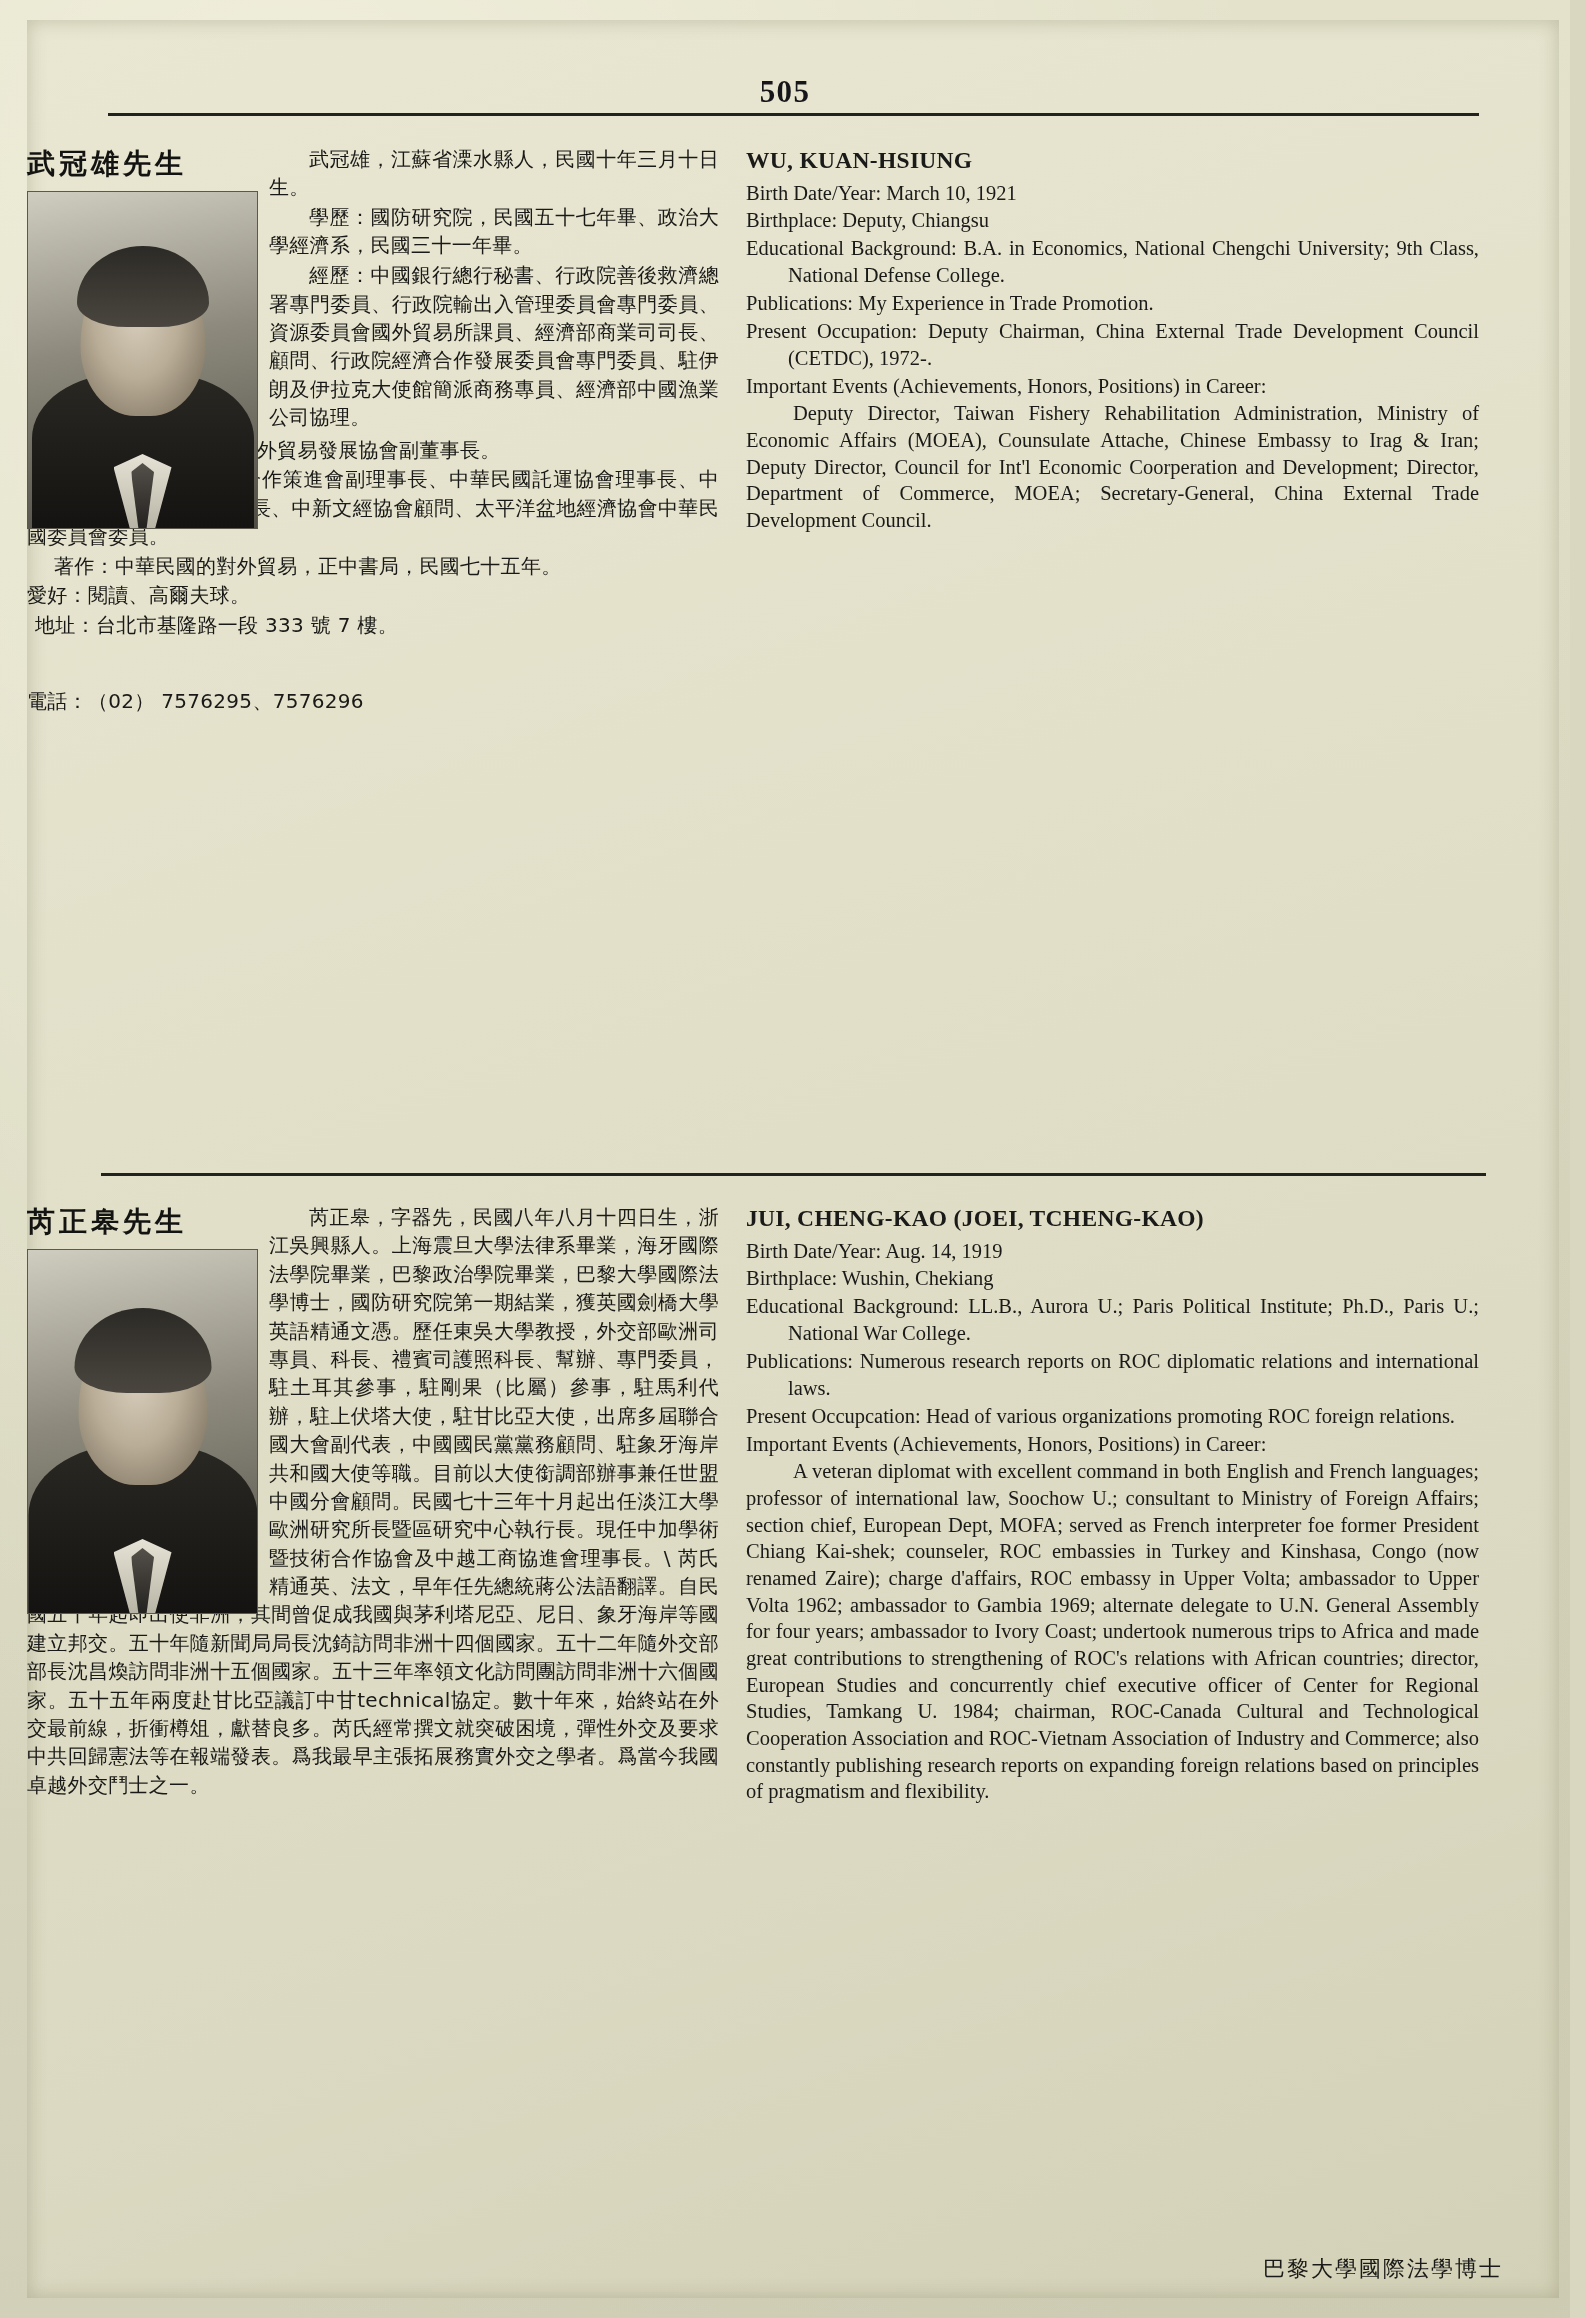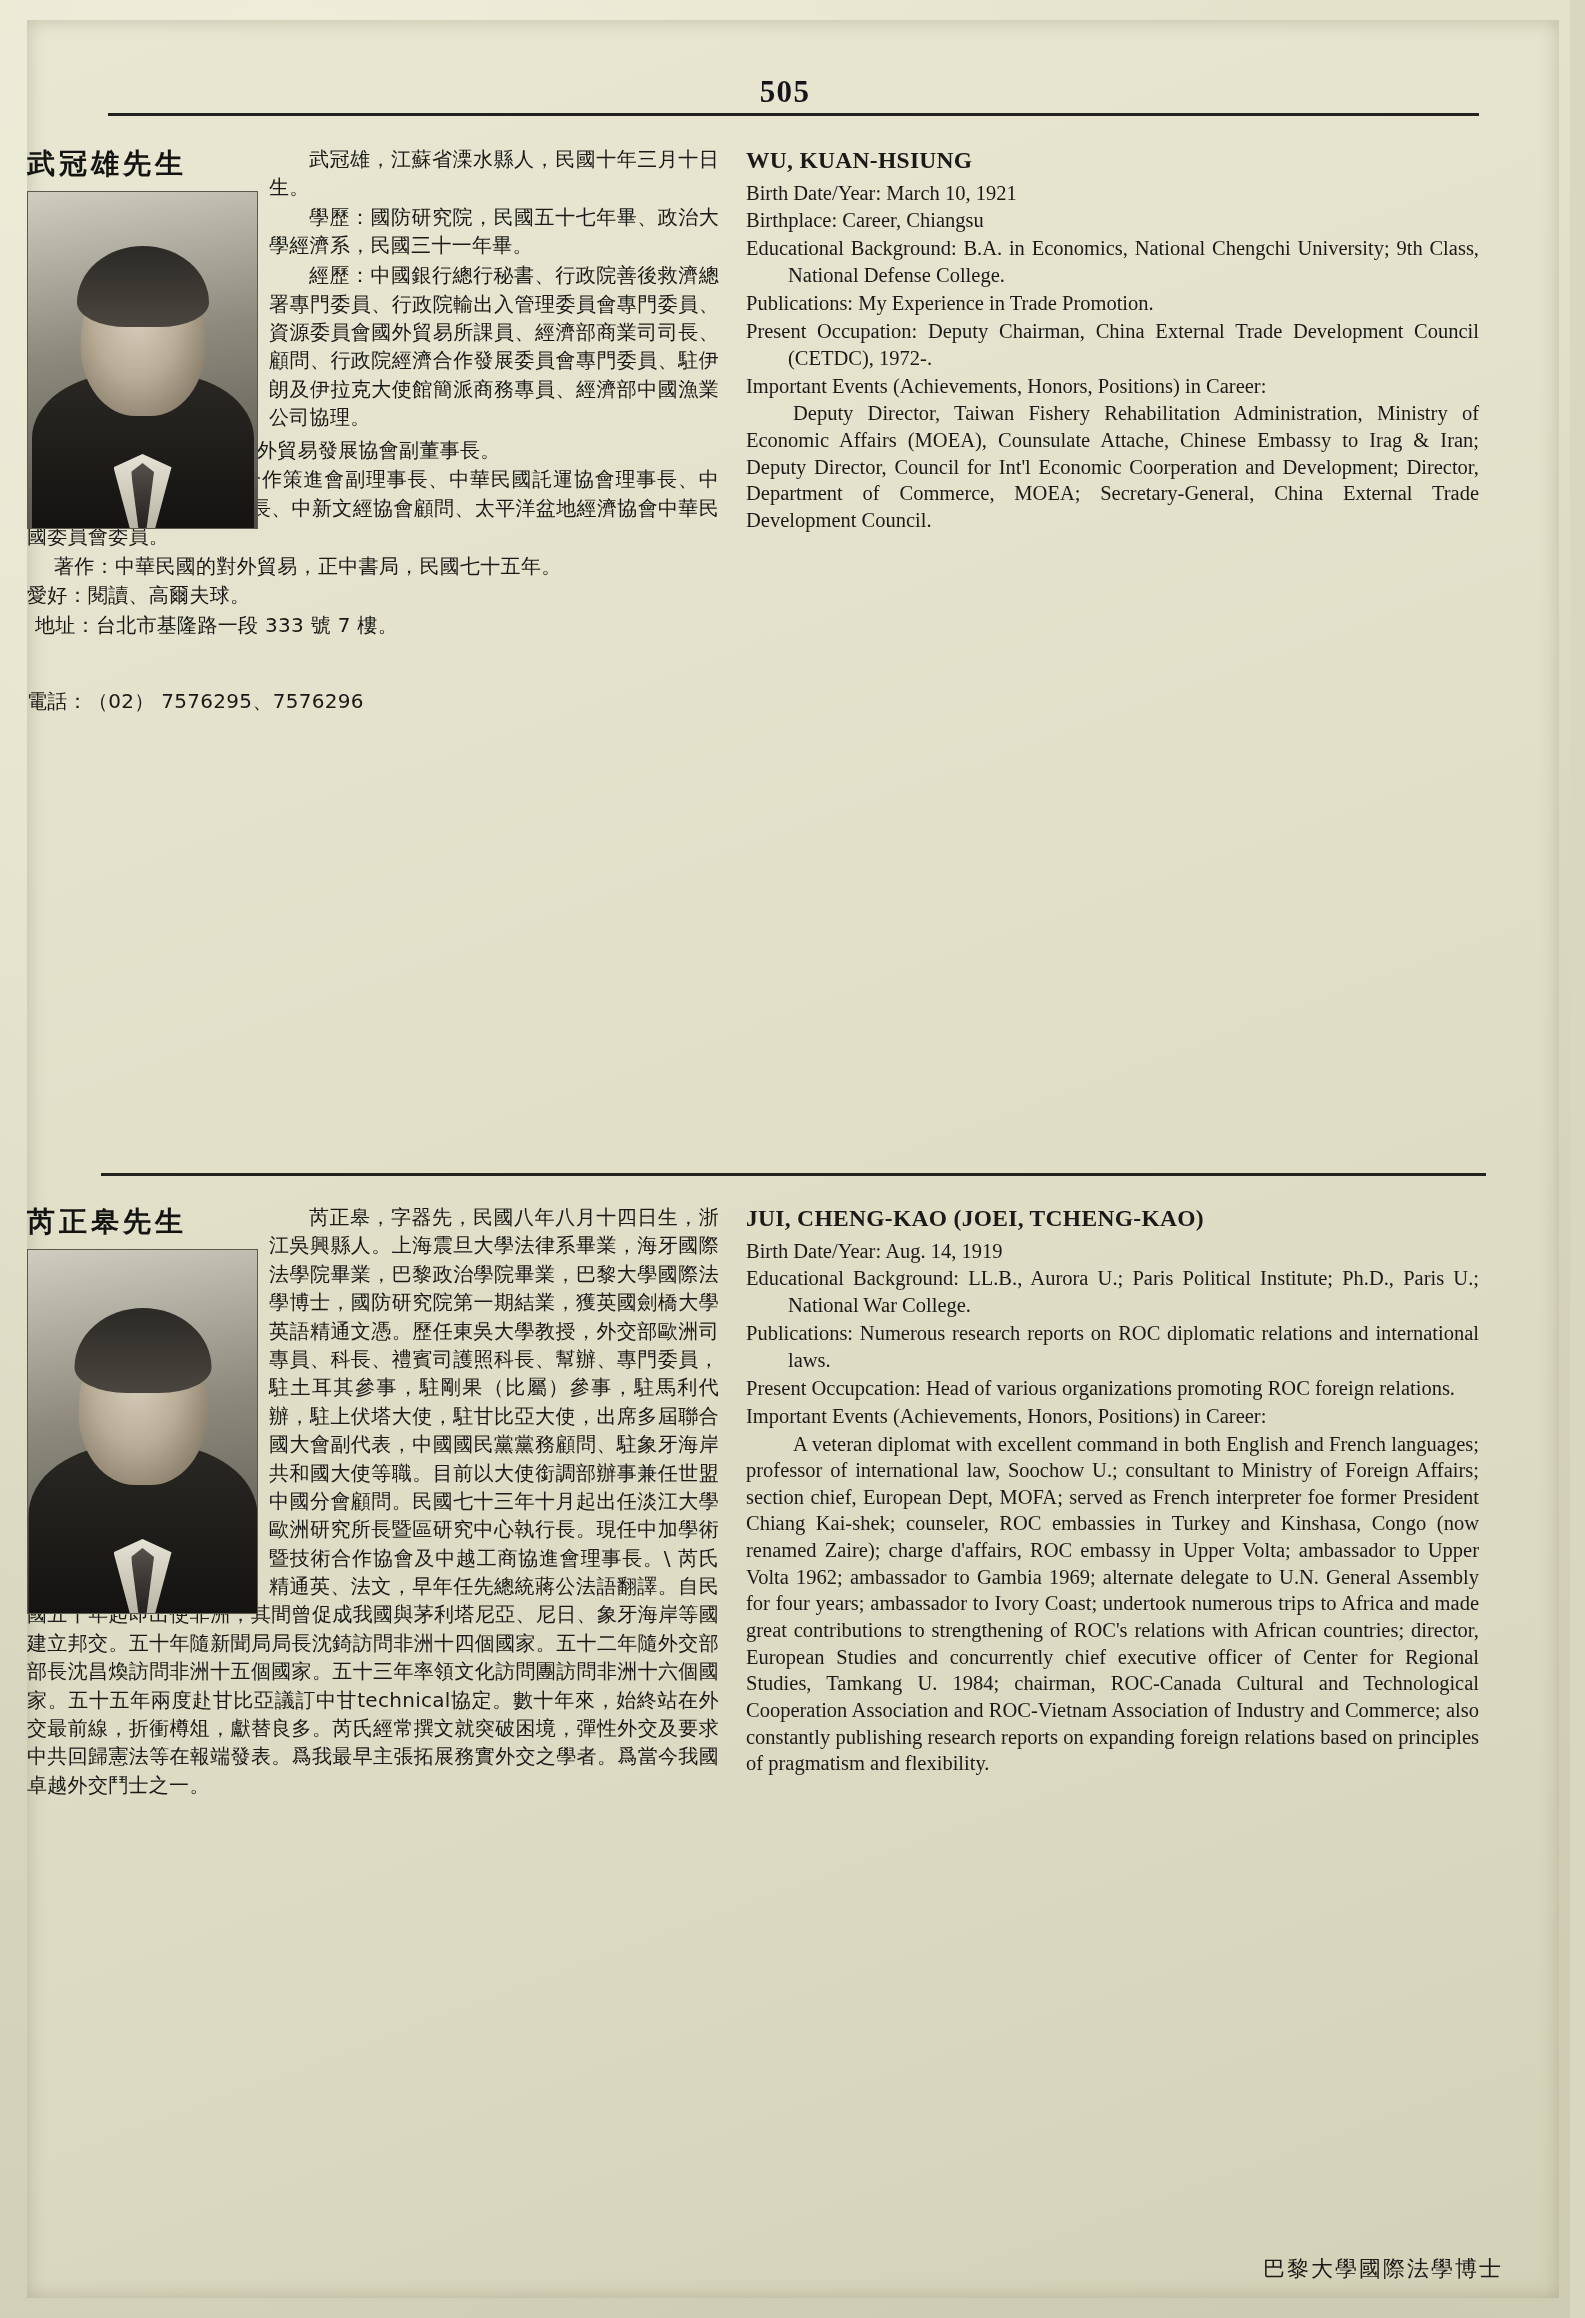--- a/index.html
+++ b/index.html
@@ -184,21 +184,21 @@
         <p class="cn-para" style="margin-left:0;text-indent:27px;">著作：中華民國的對外貿易，正中書局，民國七十五年。</p>
         <p class="cn-para" style="margin-left:0;">愛好：閱讀、高爾夫球。</p>
         <p class="cn-para" style="margin-left:8px;">地址：台北市基隆路一段 333 號 7 樓。</p>
         <p class="cn-para" style="margin-left:0;margin-top:48px;">電話：（02） 7576295、7576296</p>
       </div>
     </div>
 
     <div class="en-col">
       <div class="en-name">WU, KUAN-HSIUNG</div>
       <p class="en-line">Birth Date/Year: March 10, 1921</p>
-      <p class="en-line">Birthplace: Career, Chiangsu</p>
+      <p class="en-line">Birthplace: Deputy, Chiangsu</p>
       <p class="en-line hang">Educational Background: B.A. in Economics, National Chengchi University; 9th Class, National Defense College.</p>
       <p class="en-line hang">Publications: My Experience in Trade Promotion.</p>
       <p class="en-line hang">Present Occupation: Deputy Chairman, China External Trade Development Council (CETDC), 1972-.</p>
       <p class="en-line">Important Events (Achievements, Honors, Positions) in Career:</p>
       <p class="en-line en-body first-ind">Deputy Director, Taiwan Fishery Rehabilitation Administration, Ministry of Economic Affairs (MOEA), Counsulate Attache, Chinese Embassy to Irag &amp; Iran; Deputy Director, Council for Int'l Economic Coorperation and Development; Director, Department of Commerce, MOEA; Secretary-General, China External Trade Development Council.</p>
     </div>
   </div>
 
   <div class="entry entry-2">
 
@@ -214,20 +214,21 @@
       </div>
 
       <div class="cn-text">
         <p class="cn-para indent" style="margin-left:0;shape-outside:none;"><span style="float: left; width: 242px; height: 376px;"></span>芮正皋，字器先，民國八年八月十四日生，浙江吳興縣人。上海震旦大學法律系畢業，海牙國際法學院畢業，巴黎政治學院畢業，巴黎大學國際法學博士，國防研究院第一期結業，獲英國劍橋大學英語精通文憑。歷任東吳大學教授，外交部歐洲司專員、科長、禮賓司護照科長、幫辦、專門委員，駐土耳其參事，駐剛果（比屬）參事，駐馬利代辦，駐上伏塔大使，駐甘比亞大使，出席多屆聯合國大會副代表，中國國民黨黨務顧問、駐象牙海岸共和國大使等職。目前以大使銜調部辦事兼任世盟中國分會顧問。民國七十三年十月起出任淡江大學歐洲研究所長暨區研究中心執行長。現任中加學術暨技術合作協會及中越工商協進會理事長。\ 芮氏精通英、法文，早年任先總統蔣公法語翻譯。自民國五十年起即出使非洲，其間曾促成我國與茅利塔尼亞、尼日、象牙海岸等國建立邦交。五十年隨新聞局局長沈錡訪問非洲十四個國家。五十二年隨外交部部長沈昌煥訪問非洲十五個國家。五十三年率領文化訪問團訪問非洲十六個國家。五十五年兩度赴甘比亞議訂中甘technical協定。數十年來，始終站在外交最前線，折衝樽俎，獻替良多。芮氏經常撰文就突破困境，彈性外交及要求中共回歸憲法等在報端發表。爲我最早主張拓展務實外交之學者。爲當今我國卓越外交鬥士之一。</p>
       </div>
     </div>
 
     <div class="en-col">
       <div class="en-name">JUI, CHENG-KAO (JOEI, TCHENG-KAO)</div>
       <p class="en-line">Birth Date/Year: Aug. 14, 1919</p>
+      <p class="en-line">Birthplace: Wushin, Chekiang</p>
       <p class="en-line hang">Educational Background: LL.B., Aurora U.; Paris Political Institute; Ph.D., Paris U.; National War College.</p>
       <p class="en-line hang">Publications: Numerous research reports on ROC diplomatic relations and international laws.</p>
       <p class="en-line hang">Present Occupcation: Head of various organizations promoting ROC foreign relations.</p>
       <p class="en-line">Important Events (Achievements, Honors, Positions) in Career:</p>
       <p class="en-line en-body first-ind">A veteran diplomat with excellent command in both English and French languages; professor of international law, Soochow U.; consultant to Ministry of Foreign Affairs; section chief, European Dept, MOFA; served as French interpreter foe former President Chiang Kai-shek; counseler, ROC embassies in Turkey and Kinshasa, Congo (now renamed Zaire); charge d'affairs, ROC embassy in Upper Volta; ambassador to Upper Volta 1962; ambassador to Gambia 1969; alternate delegate to U.N. General Assembly for four years; ambassador to Ivory Coast; undertook numerous trips to Africa and made great contributions to strengthening of ROC's relations with African countries; director, European Studies and concurrently chief executive officer of Center for Regional Studies, Tamkang U. 1984; chairman, ROC-Canada Cultural and Technological Cooperation Association and ROC-Vietnam Association of Industry and Commerce; also constantly publishing research reports on expanding foreign relations based on principles of pragmatism and flexibility.</p>
     </div>
   </div>
 
   <div class="footer">巴黎大學國際法學博士</div>
 </div>

